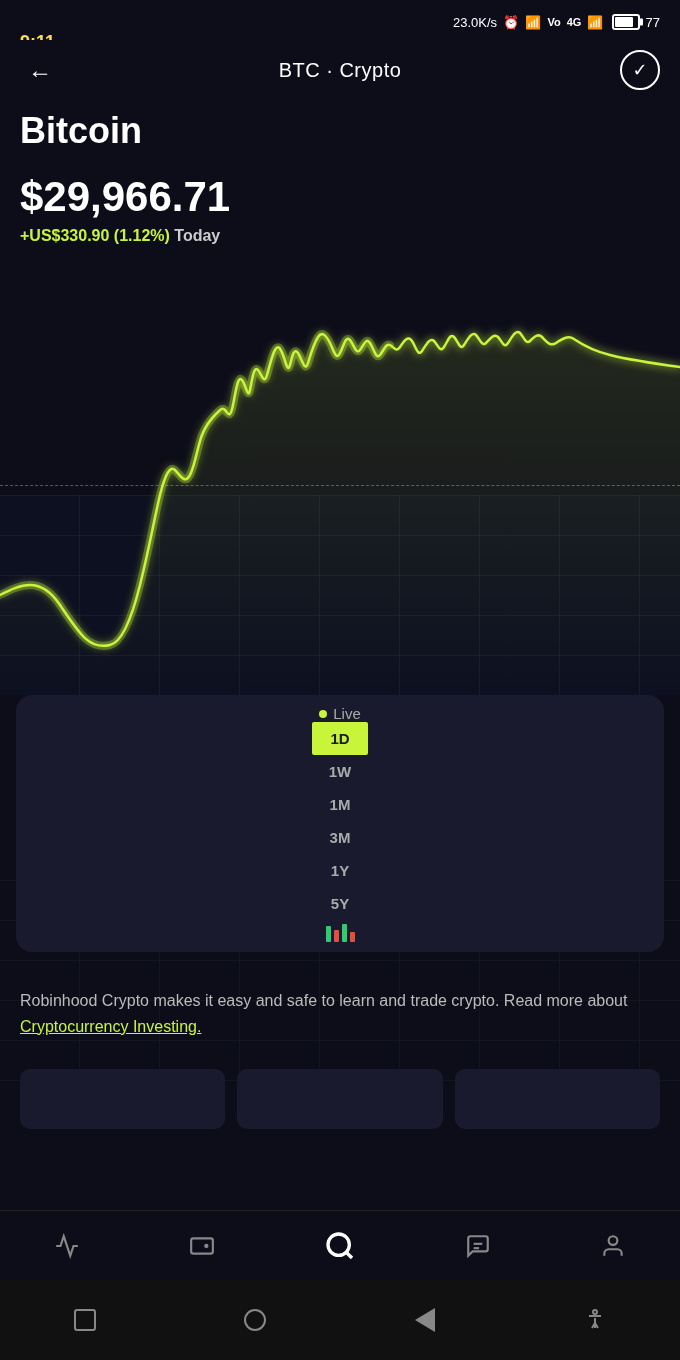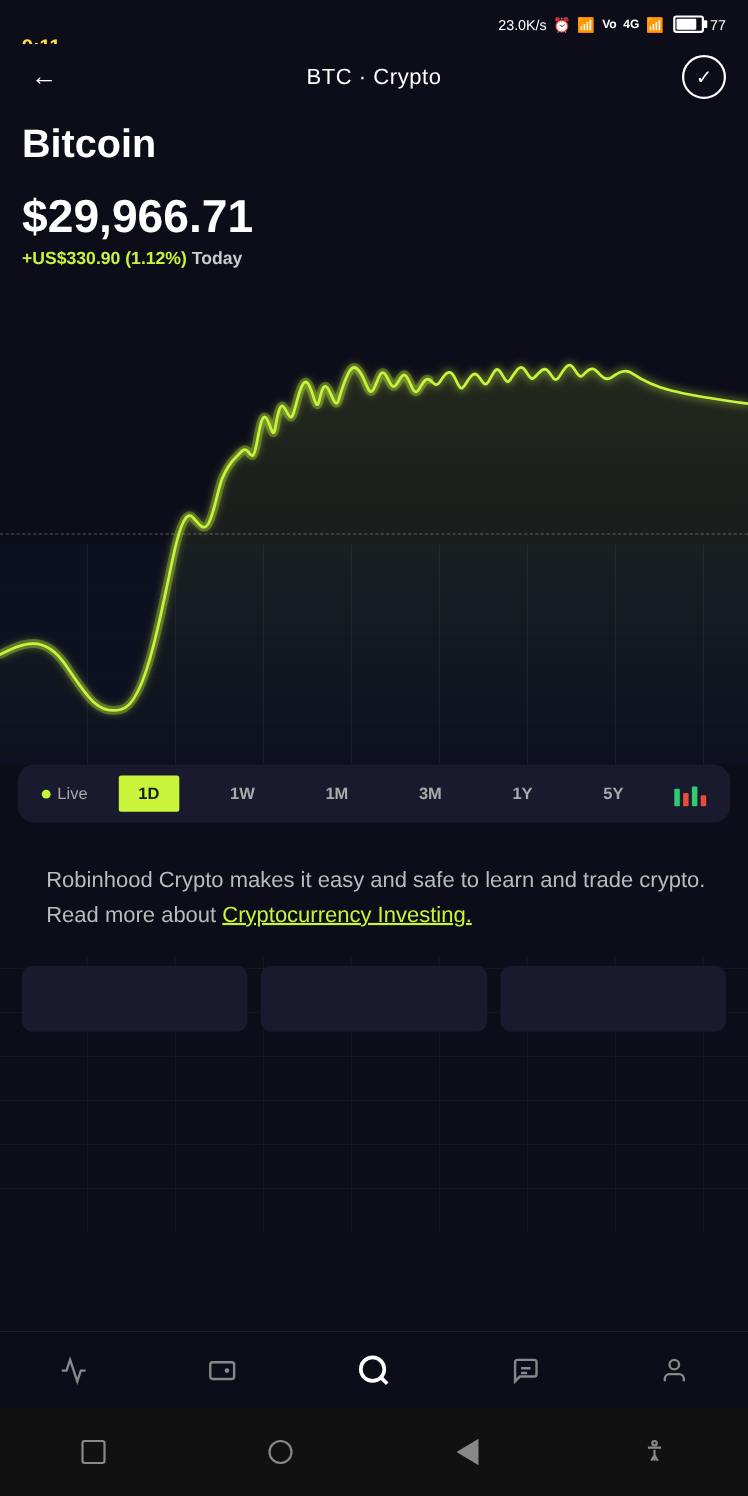--- a/index.html
+++ b/index.html
@@ -193,20 +193,21 @@
     .time-range {
       display: flex;
       align-items: center;
       justify-content: space-around;
       background: #1a1a2e;
       border-radius: 16px;
       margin: 0 16px 16px;
       padding: 10px 8px;
       position: relative;
       z-index: 10;
+      flex-direction: column;
     }
     .time-btn {
       padding: 8px 18px;
       border-radius: 2px;
       font-size: 15px;
       font-weight: 600;
       cursor: pointer;
       color: #aaa;
       background: transparent;
       border: none;
@@ -250,24 +251,23 @@
       position: relative;
       z-index: 10;
     }
     .explore-title {
       font-size: 26px;
       font-weight: 700;
       color: #fff;
       margin-bottom: 12px;
     }
     .explore-text {
-      font-size: 20px;
+      font-size: 16px;
       color: #bbb;
       line-height: 1.6;
-      margin-left: 22px;
     }
     .explore-link {
       color: #c8f53a;
       text-decoration: underline;
     }
 
     
     .grid-overlay {
       position: absolute;
       top: 870px;

